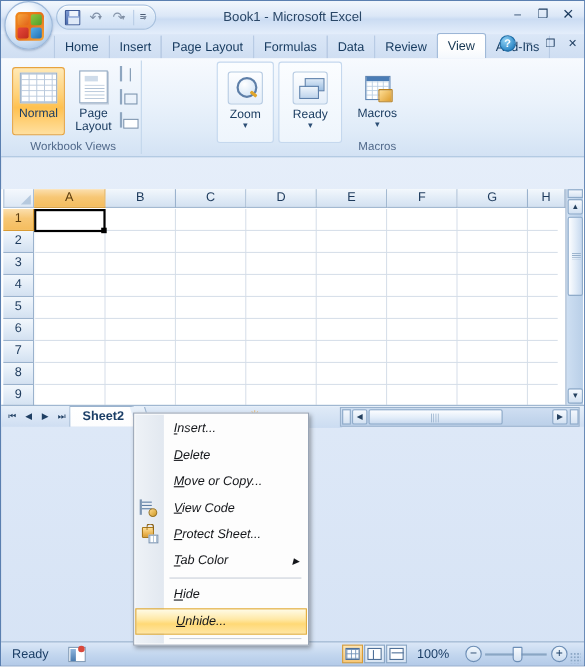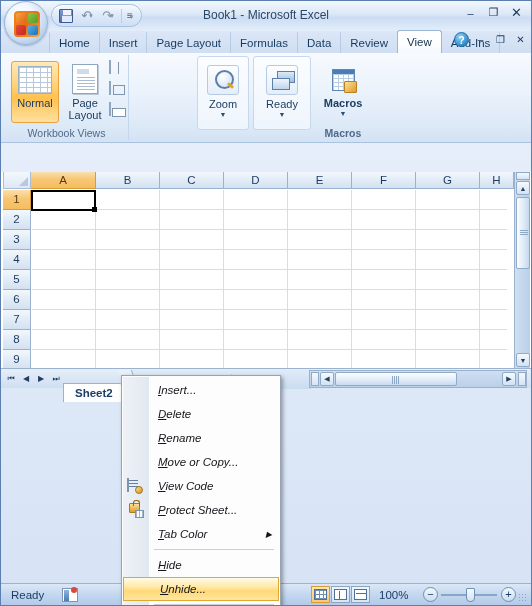--- a/index.html
+++ b/index.html
@@ -306,21 +306,21 @@
 
   
   .tabbar {
     position:absolute; left:0; top:367px; width:530px; height:20px;
     background: linear-gradient(to bottom,#e6eff9,#cfdef2);
     border-top:1px solid #9ab2cd;
   }
   .navarrows { position:absolute; left:4px; top:2px; display:flex; gap:3px; align-items:center;}
   .nav { width:12px; height:15px; display:flex; align-items:center; justify-content:center; font-size:8px; color:#1f3f63;}
   .sheettab {
-    position:absolute; left:62px; top:14px; height:19px; padding:0 11px;
+    position:absolute; left:62px; top:0; height:19px; padding:0 11px;
     background: linear-gradient(to bottom,#ffffff,#fdfdfe);
     border:1px solid #9ab2cd; border-bottom:none; border-radius:0 6px 0 0;
     font-size:11.5px; font-weight:bold; color:#1b3e66; line-height:18px;
   }
   .tabskew {
     position:absolute; left:120px; top:1px; width:14px; height:19px;
     background:linear-gradient(to bottom,#e9f1fa,#d3e1f2);
     border-right:1px solid #9ab2cd;
     transform: skewX(18deg);
   }
@@ -520,21 +520,21 @@
     </div>
 
     <div class="gbox" style="left:252px; width:58px;">
       <div class="btn-plain" style="left:0; top:4px; width:56px;">
         <div class="ico-box ico-window"></div>
         <div class="lbl" style="margin-top:3px;">Ready</div>
         <div class="dd-caret">▼</div>
       </div>
     </div>
 
-    <div class="group" style="left:314px; width:56px; border-right:none;font-weight:bold;">
+    <div class="group" style="left:314px; width:56px; border-right:none;">
       <div class="btn-plain" style="left:2px; top:6px; width:52px;">
         <div class="ico-box ico-macros" style="border:none;background:none;"></div>
         <div class="lbl" style="margin-top:2px;">Macros</div>
         <div class="dd-caret">▼</div>
       </div>
       <div class="group-label">Macros</div>
     </div>
   </div>
 
 
@@ -620,23 +620,20 @@
   <div class="ctxmenu">
     <div class="ctx-gutter"></div>
 
     <div class="ctx-item">
       <span><u>I</u>nsert...</span>
     </div>
     <div class="ctx-item">
       <span><u>D</u>elete</span>
     </div>
     <div class="ctx-item">
-      <span><u>R</u>ename</span>
-    </div>
-    <div class="ctx-item">
       <span><u>M</u>ove or Copy...</span>
     </div>
     <div class="ctx-item">
       <span class="ctx-icon">
         <span class="ico-code"></span><span class="ico-code-k"></span>
       </span>
       <span><u>V</u>iew Code</span>
     </div>
     <div class="ctx-item">
       <span class="ctx-icon">

